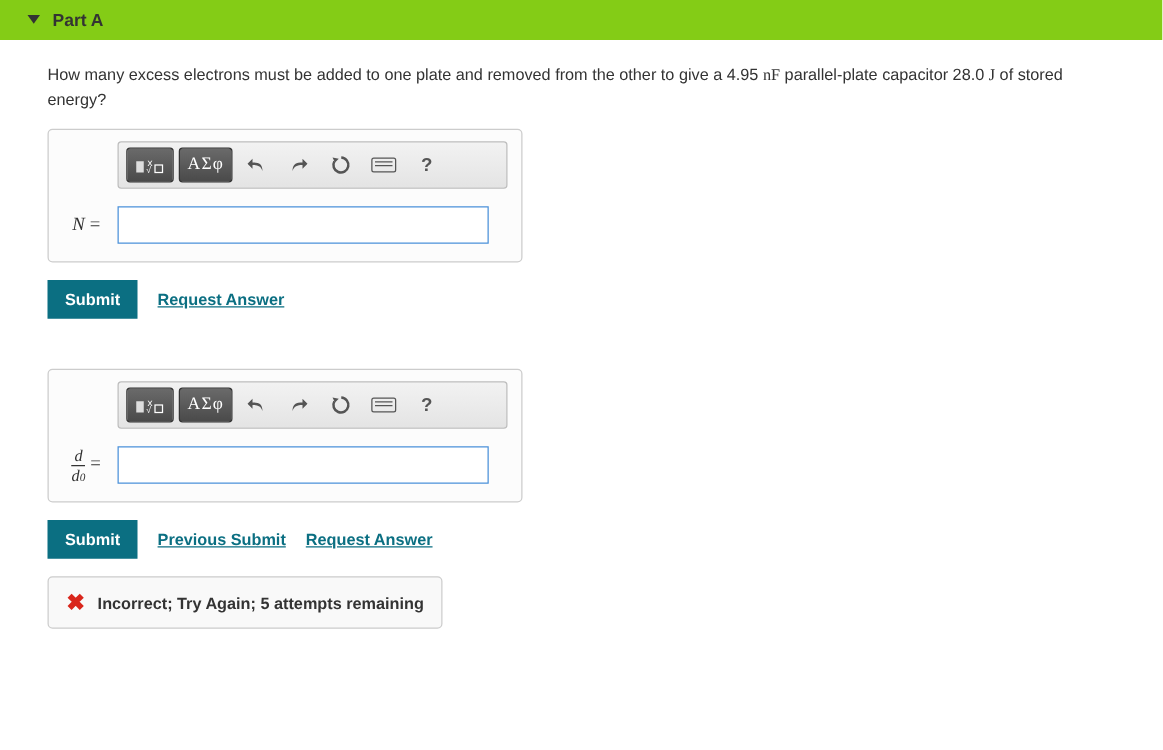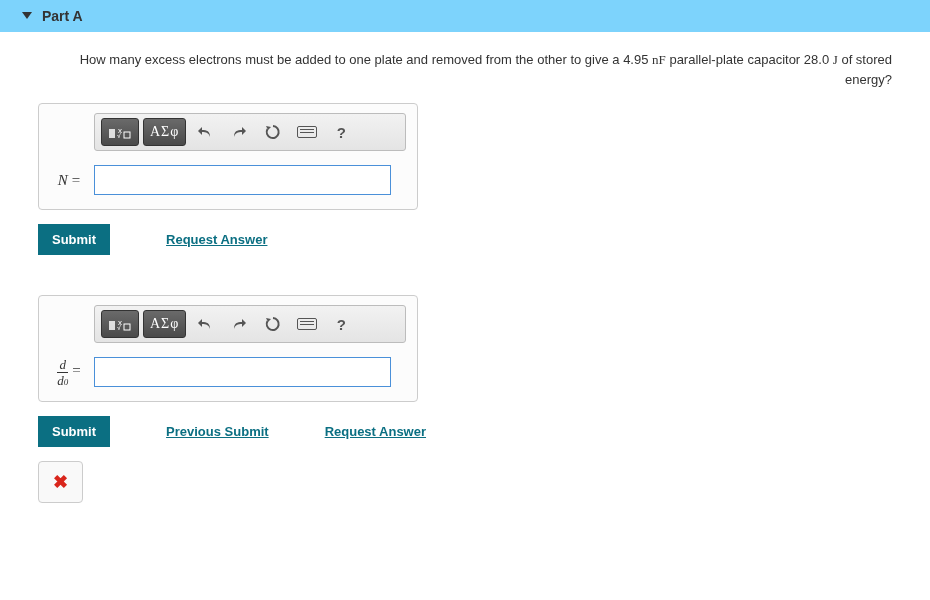--- a/index.html
+++ b/index.html
@@ -11,21 +11,21 @@
     color: #333;
     background: #fff;
     width: 930px;
   }
   .part-section {
     background: #fff;
     margin-bottom: 20px;
   }
   .part-header {
     padding: 8px 10px 8px 22px;
-    background: #7dd3fc;
+    background: #84cc16;
     position: relative;
     margin-bottom: 18px;
   }
   .part-header .triangle {
     position: absolute;
     left: 22px;
     top: 12px;
     width: 0;
     height: 0;
     border-left: 5px solid transparent;
@@ -39,21 +39,20 @@
     color: #333;
   }
   .part-body {
     padding: 0 38px 6px 38px;
   }
   .question-text {
     font-size: 13px;
     color: #333;
     margin-bottom: 14px;
     line-height: 1.5;
-    text-align: right;
   }
   .question-text .unit {
     font-family: "Times New Roman", serif;
   }
   .answer-panel {
     border: 1px solid #ccc;
     border-radius: 4px;
     background: #fcfcfc;
     width: 380px;
     padding: 9px 9px 14px 9px;
@@ -128,39 +127,38 @@
     height: 30px;
     border: 1px solid #4a90d9;
     background: #fff;
     padding: 3px 6px;
     font-size: 14px;
     outline: none;
   }
   .actions {
     display: flex;
     align-items: center;
-    gap: 32px;
+    gap: 16px;
     margin-bottom: 14px;
   }
   .submit-btn {
     background: #0b6f82;
     color: #fff;
     border: none;
     padding: 8px 14px;
     font-size: 13px;
     font-weight: bold;
     cursor: pointer;
   }
   .link-btn {
     color: #0b6f82;
     text-decoration: underline;
     font-size: 13px;
     font-weight: bold;
     cursor: pointer;
-    margin-left: 24px;
   }
   .feedback-box {
     border: 1px solid #ccc;
     border-radius: 4px;
     background: #f9f9f9;
     padding: 9px 14px;
     display: inline-flex;
     align-items: center;
     gap: 10px;
     font-size: 13px;
@@ -297,15 +295,16 @@
     </div>
 
     <div class="actions">
       <button class="submit-btn">Submit</button>
       <span class="link-btn">Previous Submit</span>
       <span class="link-btn">Request Answer</span>
     </div>
 
     <div class="feedback-box">
       <span class="x-icon">✖</span>
+      <span>Incorrect; Try Again; 5 attempts remaining</span>
     </div>
   </div>
 </div>
 
 </body></html>

